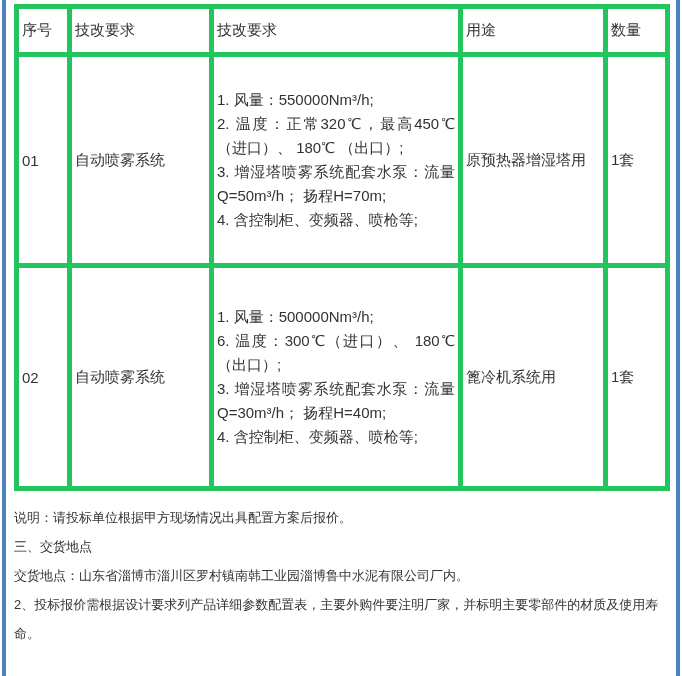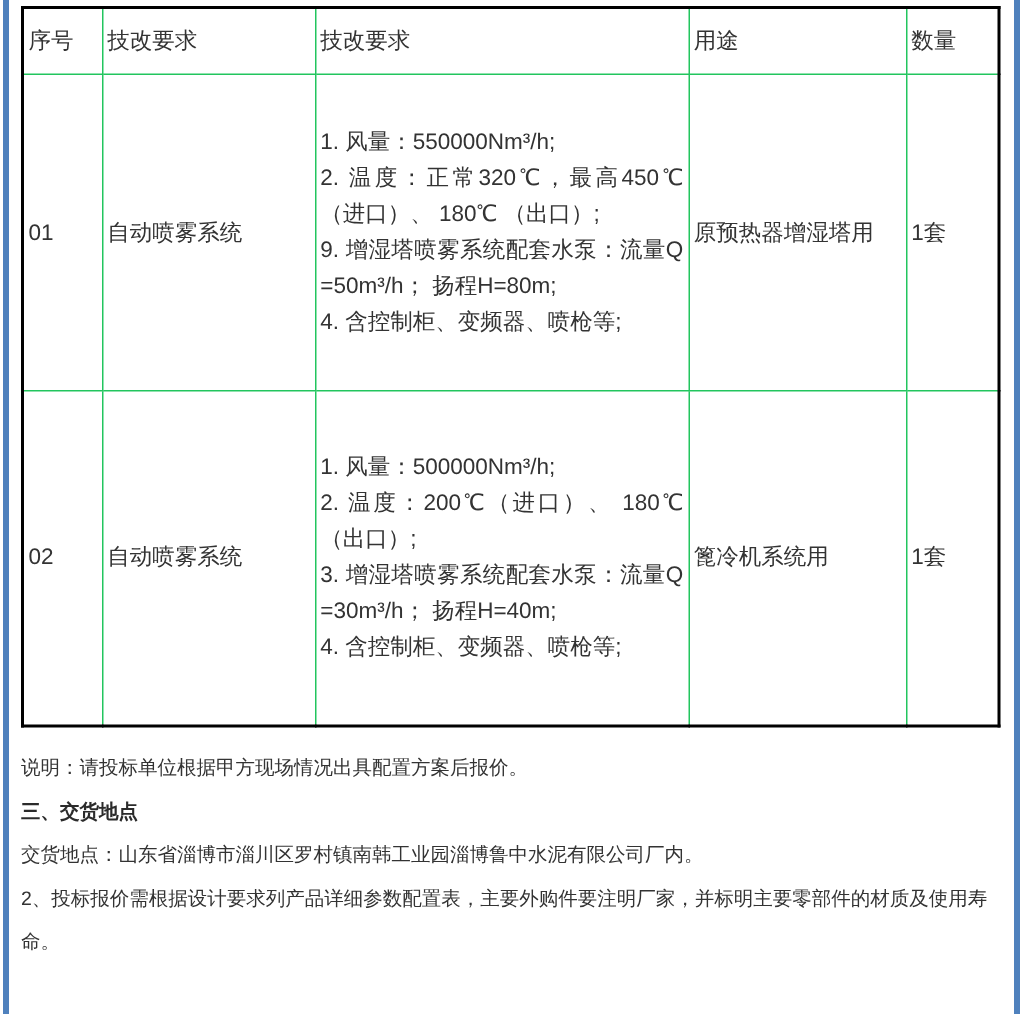--- a/index.html
+++ b/index.html
@@ -20,21 +20,21 @@
   .content {
     padding: 4px 7px 0 8px;
   }
   table.equipment {
     border-collapse: collapse;
     border: 2px solid #000000;
     table-layout: fixed;
     width: 651px;
   }
   table.equipment th, table.equipment td {
-    border: 1px solid #22c55e;
+    border: 5px solid #22c55e;
     font-weight: normal;
     text-align: left;
     vertical-align: middle;
     font-size: 15px;
     color: #333333;
     padding: 12px 3px;
     overflow: hidden;
   }
   col.c-no   { width: 53px; }
   col.c-name { width: 142px; }
@@ -50,21 +50,21 @@
     text-align: justify;
     text-justify: inter-character;
     word-break: break-all;
   }
   .body-text {
     font-size: 13px;
     line-height: 29px;
     color: #333333;
   }
   p.remark { margin-top: 12px; }
-  p.bold-title { font-weight: bold; color: #2b2b2b; }
+  p.bold-title { font-weight: normal; color: #2b2b2b; }
 </style>
 </head>
 <body>
 
 <div class="frame">
   <div class="content">
 
     <table class="equipment">
       <colgroup>
         <col class="c-no">
@@ -82,32 +82,32 @@
           <th>数量</th>
         </tr>
       </thead>
       <tbody>
         <tr class="r1">
           <td>01</td>
           <td>自动喷雾系统</td>
           <td class="spec-cell">
             <div class="spec-line">1. 风量：550000Nm³/h;</div>
             <div class="spec-line">2. 温度：正常320℃，最高450℃（进口）、 180℃ （出口）;</div>
-            <div class="spec-line">9. 增湿塔喷雾系统配套水泵：流量Q=50m³/h； 扬程H=80m;</div>
+            <div class="spec-line">3. 增湿塔喷雾系统配套水泵：流量Q=50m³/h； 扬程H=70m;</div>
             <div class="spec-line">4. 含控制柜、变频器、喷枪等;</div>
           </td>
           <td>原预热器增湿塔用</td>
           <td>1套</td>
         </tr>
         <tr class="r2">
           <td>02</td>
           <td>自动喷雾系统</td>
           <td class="spec-cell">
             <div class="spec-line">1. 风量：500000Nm³/h;</div>
-            <div class="spec-line">2. 温度：200℃（进口）、 180℃（出口）;</div>
+            <div class="spec-line">6. 温度：300℃（进口）、 180℃（出口）;</div>
             <div class="spec-line">3. 增湿塔喷雾系统配套水泵：流量Q=30m³/h； 扬程H=40m;</div>
             <div class="spec-line">4. 含控制柜、变频器、喷枪等;</div>
           </td>
           <td>篦冷机系统用</td>
           <td>1套</td>
         </tr>
       </tbody>
     </table>
 
     <p class="body-text remark">说明：请投标单位根据甲方现场情况出具配置方案后报价。</p>

